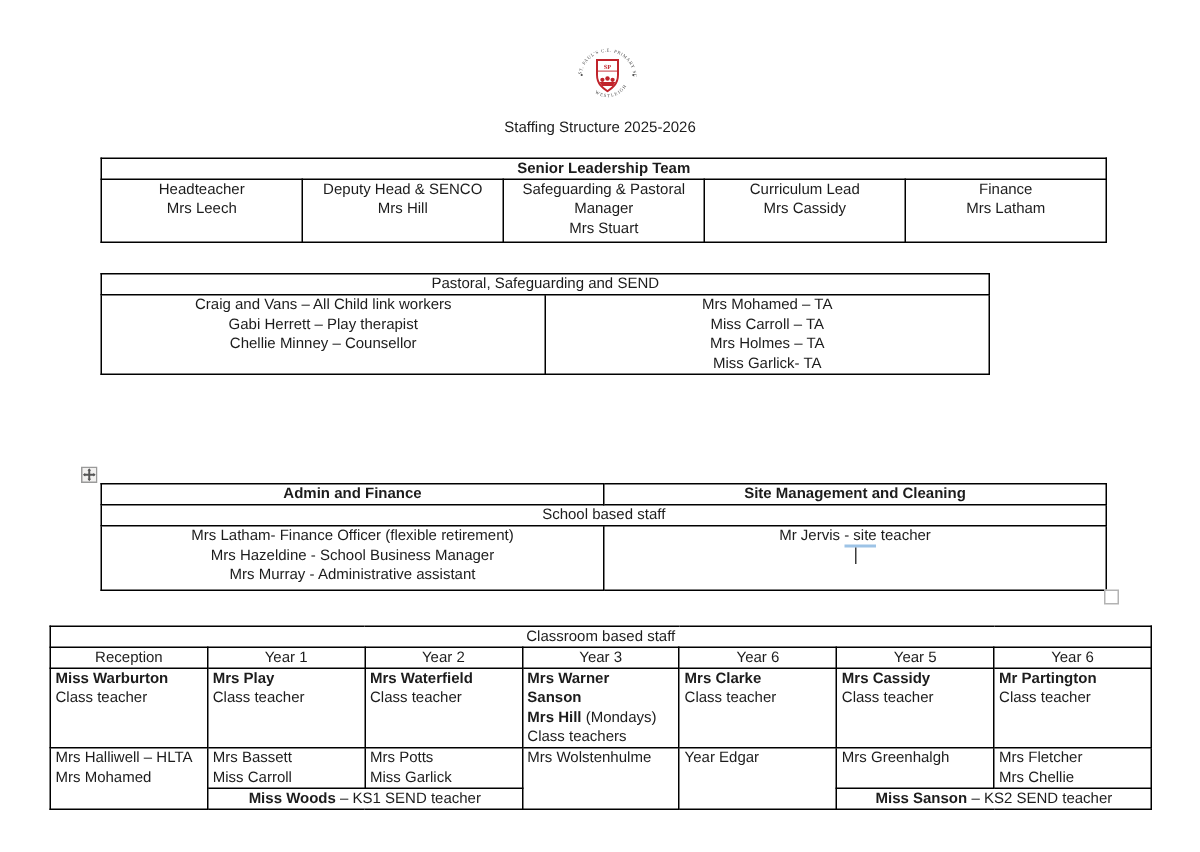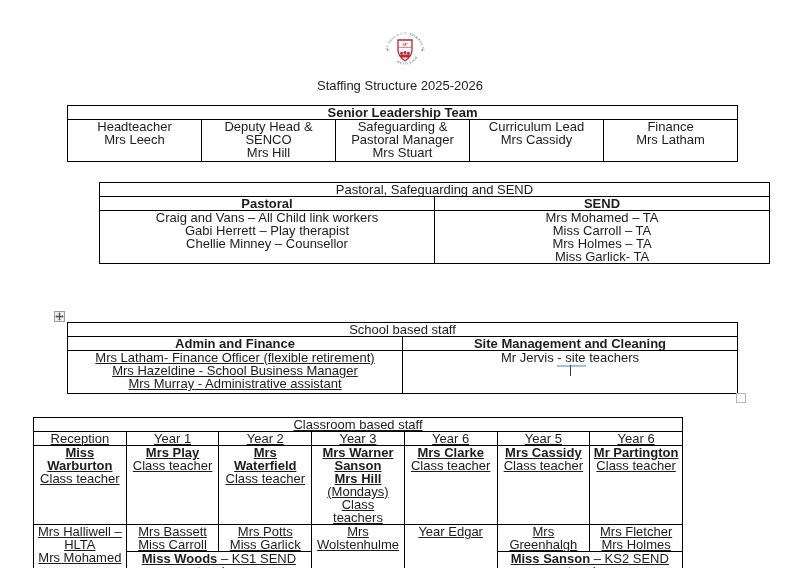--- a/index.html
+++ b/index.html
@@ -3,32 +3,32 @@
 <meta charset="utf-8">
 <style>
   html,body{margin:0;padding:0;}
   body{
     width:800px;height:568px;background:#ffffff;position:relative;
     font-family:"Liberation Sans",sans-serif;color:#1f1f1f;overflow:hidden;
   }
   .logo{position:absolute;left:383px;top:28px;width:44px;height:44px;}
   .doc-title{
     position:absolute;left:0;top:79px;width:800px;text-align:center;
-    font-size:13px;line-height:13px;color:#1c1c1c;
+    font-size:10px;line-height:13px;color:#1c1c1c;
   }
   table.doc-table{
     position:absolute;border-collapse:collapse;table-layout:fixed;
-    font-size:13px;line-height:13px;color:#1c1c1c;
+    font-size:10px;line-height:13px;color:#1c1c1c;
   }
   .doc-table td{
     border:1px solid #000;padding:0 3px;vertical-align:top;
     overflow:hidden;
   }
   .center{text-align:center;}
-  .left{text-align:center;}
+  .left{text-align:left;}
   .b{font-weight:bold;}
   tr.h13 td{height:12px;}
   .line{margin:0;}
   
   .grammar{border-bottom:2px solid #9dc3e6;}
   
   .caret{display:inline-block;width:1px;height:11px;background:#3c3c3c;vertical-align:top;margin-top:1px;}
   
   .move-handle{position:absolute;left:54px;top:311px;width:11px;height:11px;}
   .resize-handle{position:absolute;left:736px;top:393px;width:10px;height:10px;
@@ -85,32 +85,28 @@
       <div class="line">Mrs Cassidy</div>
     </td>
     <td class="center">
       <div class="line">Finance</div>
       <div class="line">Mrs Latham</div>
     </td>
   </tr>
 </tbody>
   </table>
 
-<table class="doc-table" style="left:67px;top:182px;width:671px;margin-left:32px;">
+<table class="doc-table" style="left:67px;top:182px;width:593px;">
   <colgroup>
       <col style="width:50%">
       <col>
     </colgroup>
   <tbody>
       <tr class="h13">
     <td colspan="2" class="center">Pastoral, Safeguarding and SEND</td>
-  </tr>
-  <tr class="h13">
-    <td class="center b">Pastoral</td>
-    <td class="center b">SEND</td>
   </tr>
   <tr>
     <td class="center" style="height:51px;">
       <div class="line">Craig and Vans – All Child link workers</div>
       <div class="line">Gabi Herrett – Play therapist</div>
       <div class="line">Chellie Minney – Counsellor</div>
     </td>
     <td class="center">
       <div class="line">Mrs Mohamed – TA</div>
       <div class="line">Miss Carroll – TA</div>
@@ -127,47 +123,47 @@
   <path d="M5.5,1.2 l1.2,1.6 h-2.4 z M5.5,9.8 l1.2,-1.6 h-2.4 z M1.2,5.5 l1.6,-1.2 v2.4 z M9.8,5.5 l-1.6,-1.2 v2.4 z" fill="#555555"></path>
 </svg>
 
 <table class="doc-table" style="left:67px;top:322px;width:671px;">
   <colgroup>
       <col style="width:50%">
       <col>
     </colgroup>
   <tbody>
       <tr class="h13">
-    <td colspan="2" class="center">School based staff</td>
-  </tr>
-  <tr class="h13">
     <td class="center b">Admin and Finance</td>
     <td class="center b">Site Management and Cleaning</td>
   </tr>
-  <tr>
-    <td class="center" style="height:42px;text-decoration:underline;">
+  <tr class="h13">
+    <td colspan="2" class="center">School based staff</td>
+  </tr>
+  <tr>
+    <td class="center" style="height:42px;">
       <div class="line">Mrs Latham- Finance Officer (flexible retirement)</div>
       <div class="line">Mrs Hazeldine - School Business Manager</div>
       <div class="line">Mrs Murray - Administrative assistant</div>
     </td>
     <td class="center">
       <div class="line">
-        <span>Mr Jervis </span><span class="grammar">-  site</span><span> teachers</span>
+        <span>Mr Jervis </span><span class="grammar">-  site</span><span> teacher</span>
       </div>
       <div class="line">
         <span class="caret"></span>
       </div>
     </td>
   </tr>
 </tbody>
   </table>
 
 <div class="resize-handle"></div>
 
-<table class="doc-table" style="left:33px;top:417px;width:650px;text-decoration:underline;">
+<table class="doc-table" style="left:33px;top:417px;width:735px;">
   <colgroup>
       <col>
       <col>
       <col>
       <col>
       <col>
       <col>
       <col>
     </colgroup>
   <tbody>
@@ -232,21 +228,21 @@
       <div class="line">Mrs Wolstenhulme</div>
     </td>
     <td class="left" rowspan="2">
       <div class="line">Year Edgar</div>
     </td>
     <td class="left">
       <div class="line">Mrs Greenhalgh</div>
     </td>
     <td class="left">
       <div class="line">Mrs Fletcher</div>
-      <div class="line">Mrs Holmes</div>
+      <div class="line">Mrs Chellie</div>
     </td>
   </tr>
   <tr class="h13">
     <td colspan="2" class="center">
       <span class="b">Miss Woods</span><span> – KS1 SEND teacher</span>
     </td>
     <td colspan="2" class="center">
       <span class="b">Miss Sanson</span><span> – KS2 SEND teacher</span>
     </td>
   </tr>

